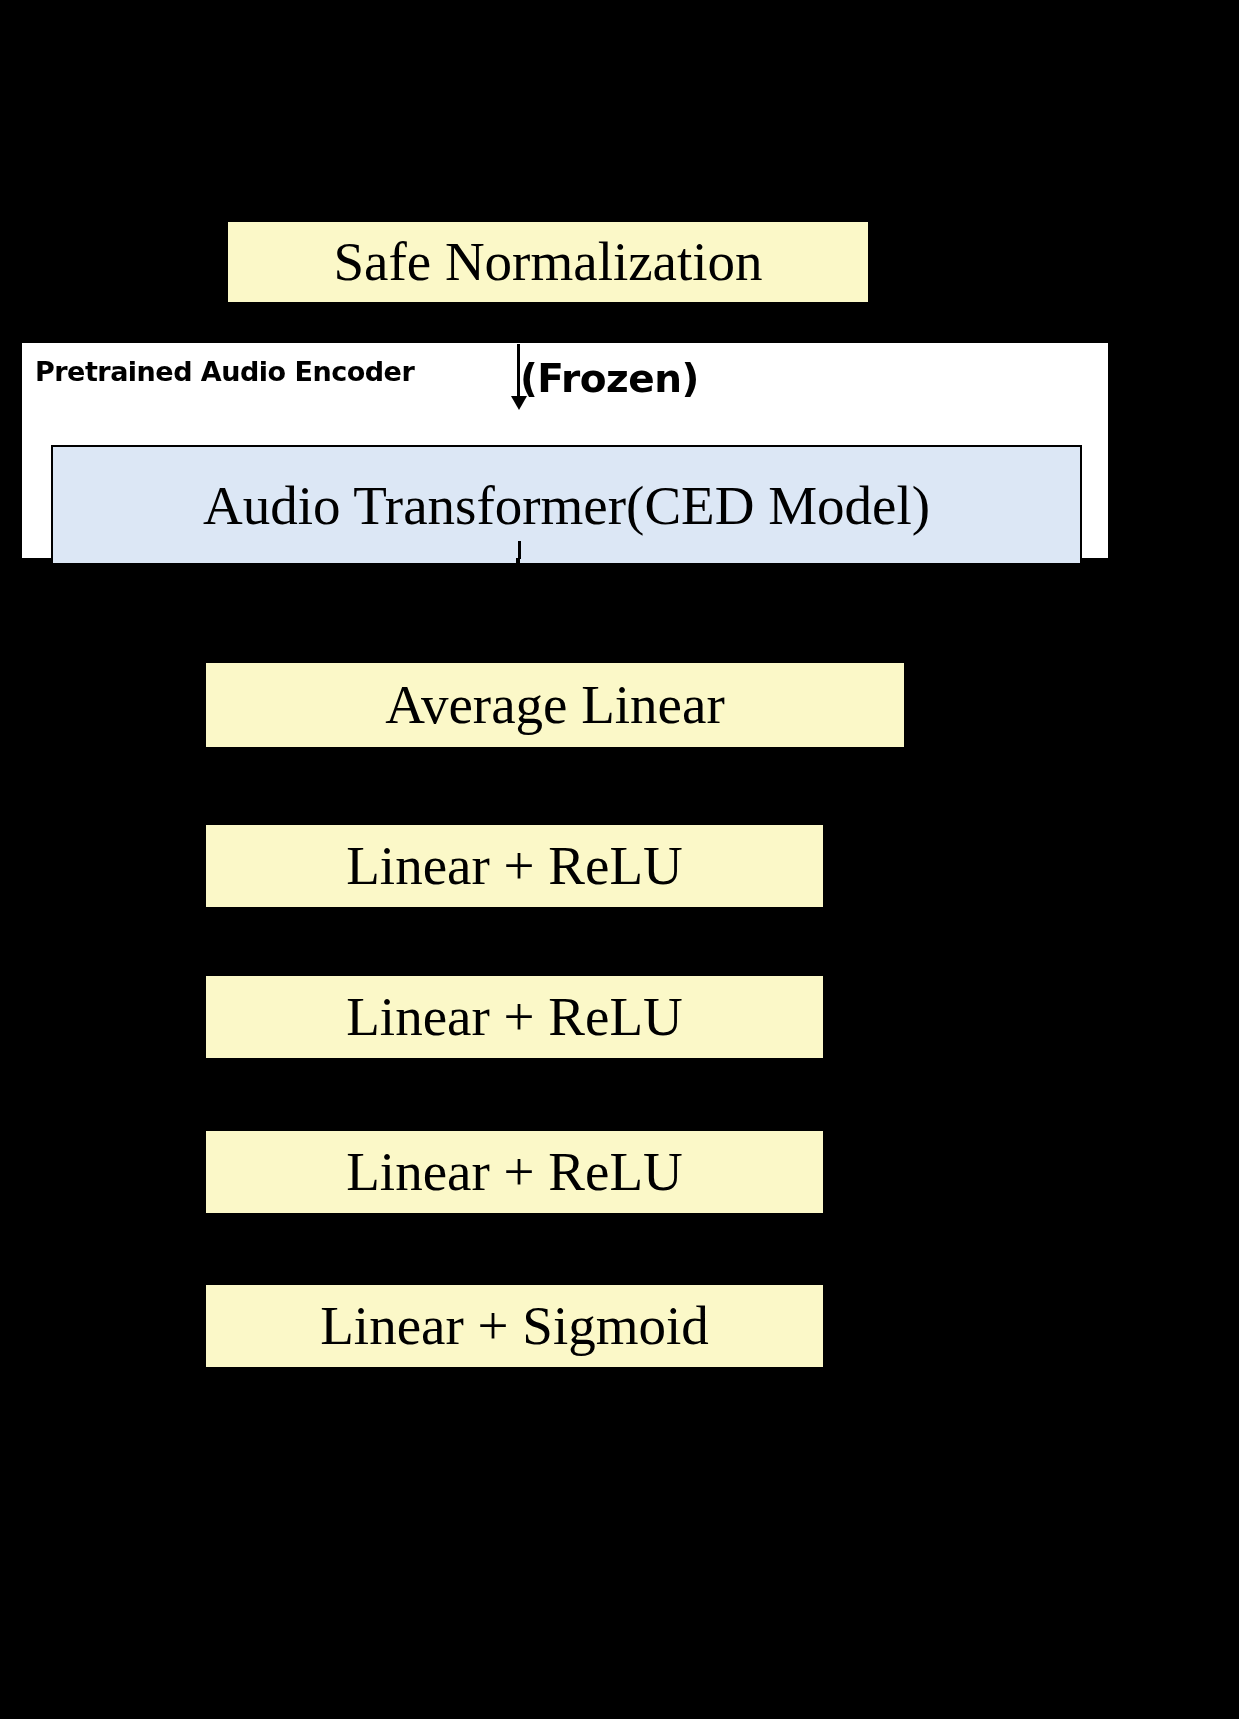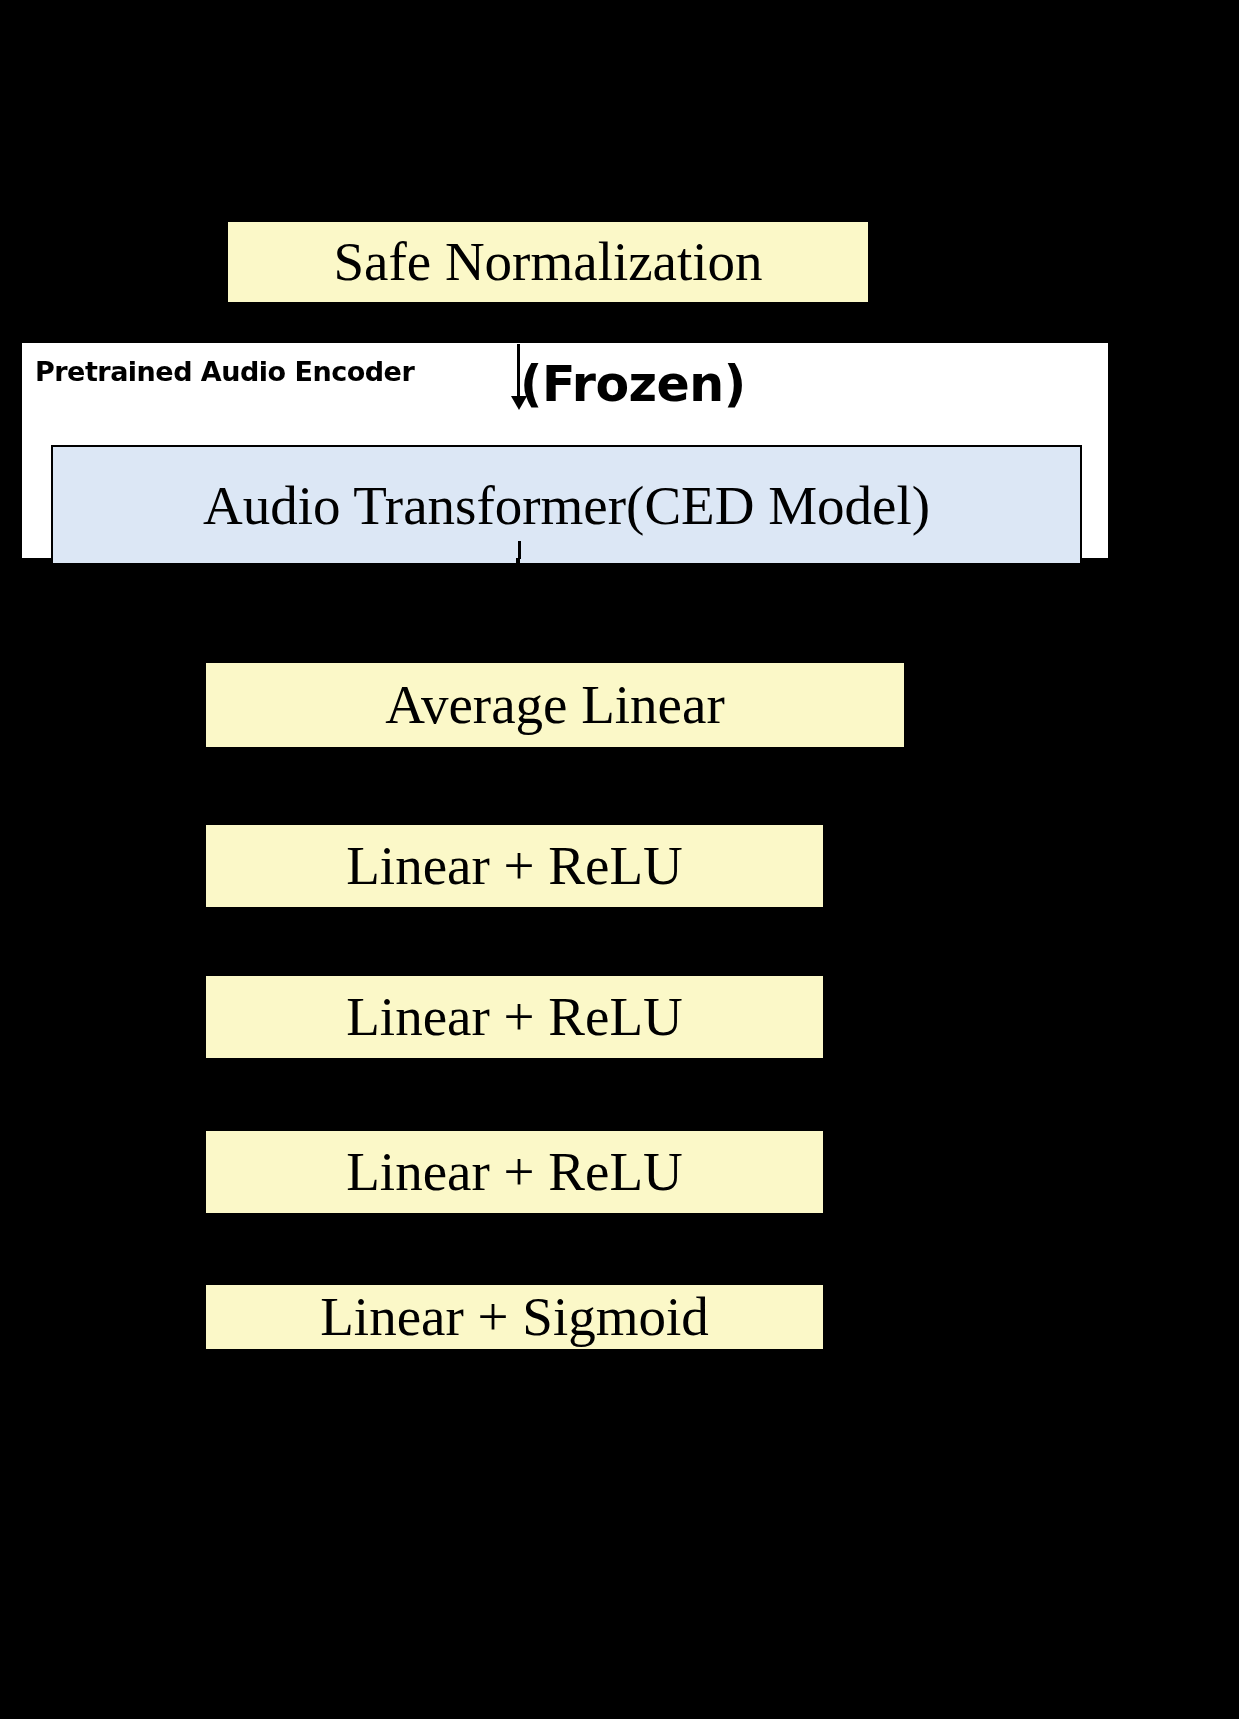--- a/index.html
+++ b/index.html
@@ -37,21 +37,21 @@
   }
   .group-title{
     position:absolute;
     font-family:"DejaVu Sans", sans-serif;
     font-weight:bold;
     font-size:27px;
     letter-spacing:-0.5px;
     color:#000;
     white-space:nowrap;
   }
-  .group-title.frozen{font-size:49px;}
+  .group-title.frozen{font-size:39px;}
 
   .sub{
     background:#dce7f5;
     border:2px solid #000;
   }
 
   
   .conn{position:absolute;background:#000;}
   .conn-light{position:absolute;background:#000;}
   .arrowhead{position:absolute;width:0;height:0;}
@@ -105,20 +105,20 @@
   </div>
 
   <div class="conn" style="left:516px;top:1058px;width:4px;height:73px;"></div>
 
   <div class="node proc txt3" style="left:206px;top:1131px;width:617px;height:82px;">
     <span>Linear + ReLU</span>
   </div>
 
   <div class="conn" style="left:516px;top:1213px;width:4px;height:72px;"></div>
 
-  <div class="node proc txt3" style="left:206px;top:1285px;width:617px;height:64px;">
+  <div class="node proc txt3" style="left:206px;top:1285px;width:617px;height:82px;">
     <span>Linear + Sigmoid</span>
   </div>
 
   <div class="conn" style="left:516px;top:1367px;width:4px;height:95px;"></div>
 
 
 </div>
 
 </body></html>

